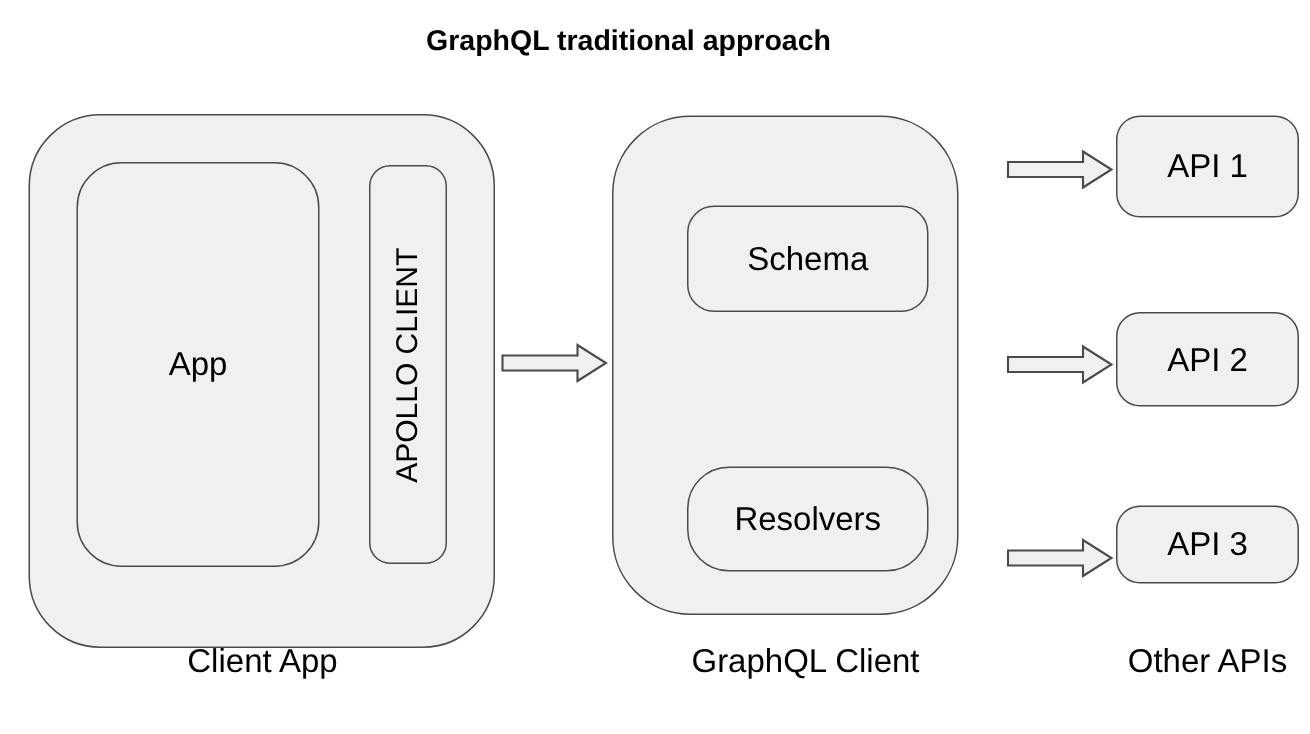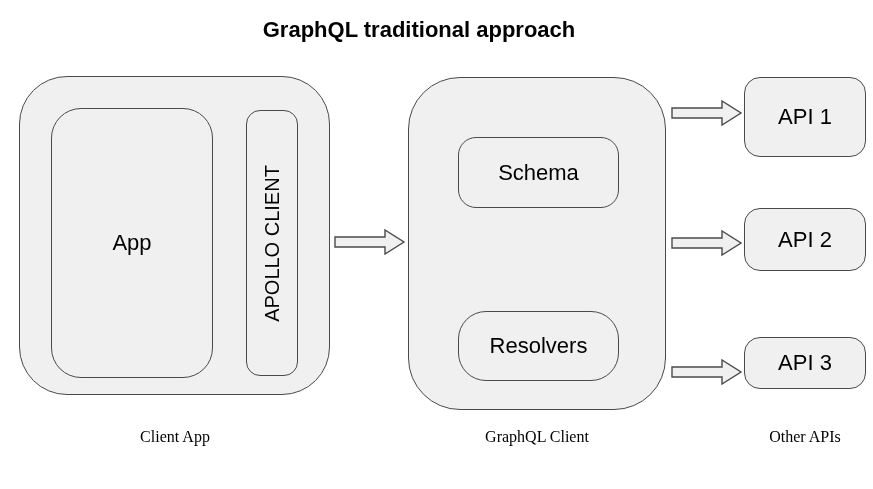--- a/index.html
+++ b/index.html
@@ -14,78 +14,78 @@
     width: 873px;
     height: 489px;
     background: #ffffff;
     overflow: hidden;
   }
   .title {
     position: absolute;
     left: 419px;
     top: 17px;
     transform: translateX(-50%);
-    font-size: 22px;
+    font-size: 19px;
     font-weight: bold;
     white-space: nowrap;
   }
   .node {
     position: absolute;
     background: #f0f0f0;
     border: 1px solid #4a4a4a;
     box-sizing: border-box;
   }
   .label-center {
     display: flex;
     align-items: center;
     justify-content: center;
     font-size: 22px;
   }
   .client-box {
     left: 19px; top: 76px;
-    width: 311px; height: 319px;
+    width: 311px; height: 356px;
     border-radius: 48px;
   }
   .app-box {
     left: 31px; top: 31px;
     width: 162px; height: 270px;
     border-radius: 30px;
   }
   .apollo-box {
     left: 226px; top: 33px;
     width: 52px; height: 266px;
     border-radius: 14px;
   }
   .apollo-box .vtext {
     transform: rotate(-90deg);
     white-space: nowrap;
     font-size: 20px;
   }
   .server-box {
     left: 408px; top: 77px;
-    width: 258px; height: 333px;
+    width: 231px; height: 333px;
     border-radius: 52px;
   }
   .schema-box {
     left: 49px; top: 59px;
     width: 161px; height: 71px;
     border-radius: 18px;
   }
   .resolvers-box {
     left: 49px; top: 202px;
     width: 161px; height: 70px;
     border-radius: 28px;
     margin-top: 31px;
   }
   .api-box {
     left: 744px;
     width: 122px;
     border-radius: 16px;
   }
-  .api-1 { top: 77px;  height: 80px; }
+  .api-1 { top: 77px;  height: 68px; }
   .api-2 { top: 208px; height: 63px; }
   .api-3 { top: 337px; height: 52px; }
   .arrow {
     position: absolute;
     width: 72px;
     height: 28px;
   }
   .arrow path {
     fill: #f0f0f0;
     stroke: #4a4a4a;
@@ -93,23 +93,22 @@
     stroke-linejoin: miter;
   }
   .arrow-mid { left: 334px; top: 228px; }
   .arrow-a1  { left: 671px; top: 99px; }
   .arrow-a2  { left: 671px; top: 229px; }
   .arrow-a3  { left: 671px; top: 358px; }
   .caption {
     position: absolute;
     top: 428px;
     transform: translateX(-50%);
-    font-size: 16px;
+    font-size: 22px;
     white-space: nowrap;
-    font-family: Liberation Serif, serif;
   }
   .caption-client { left: 175px; }
   .caption-server { left: 537px; }
   .caption-apis   { left: 805px; text-align: center; }
 </style>
 </head>
 <body>
 
 <div class="canvas">
 

